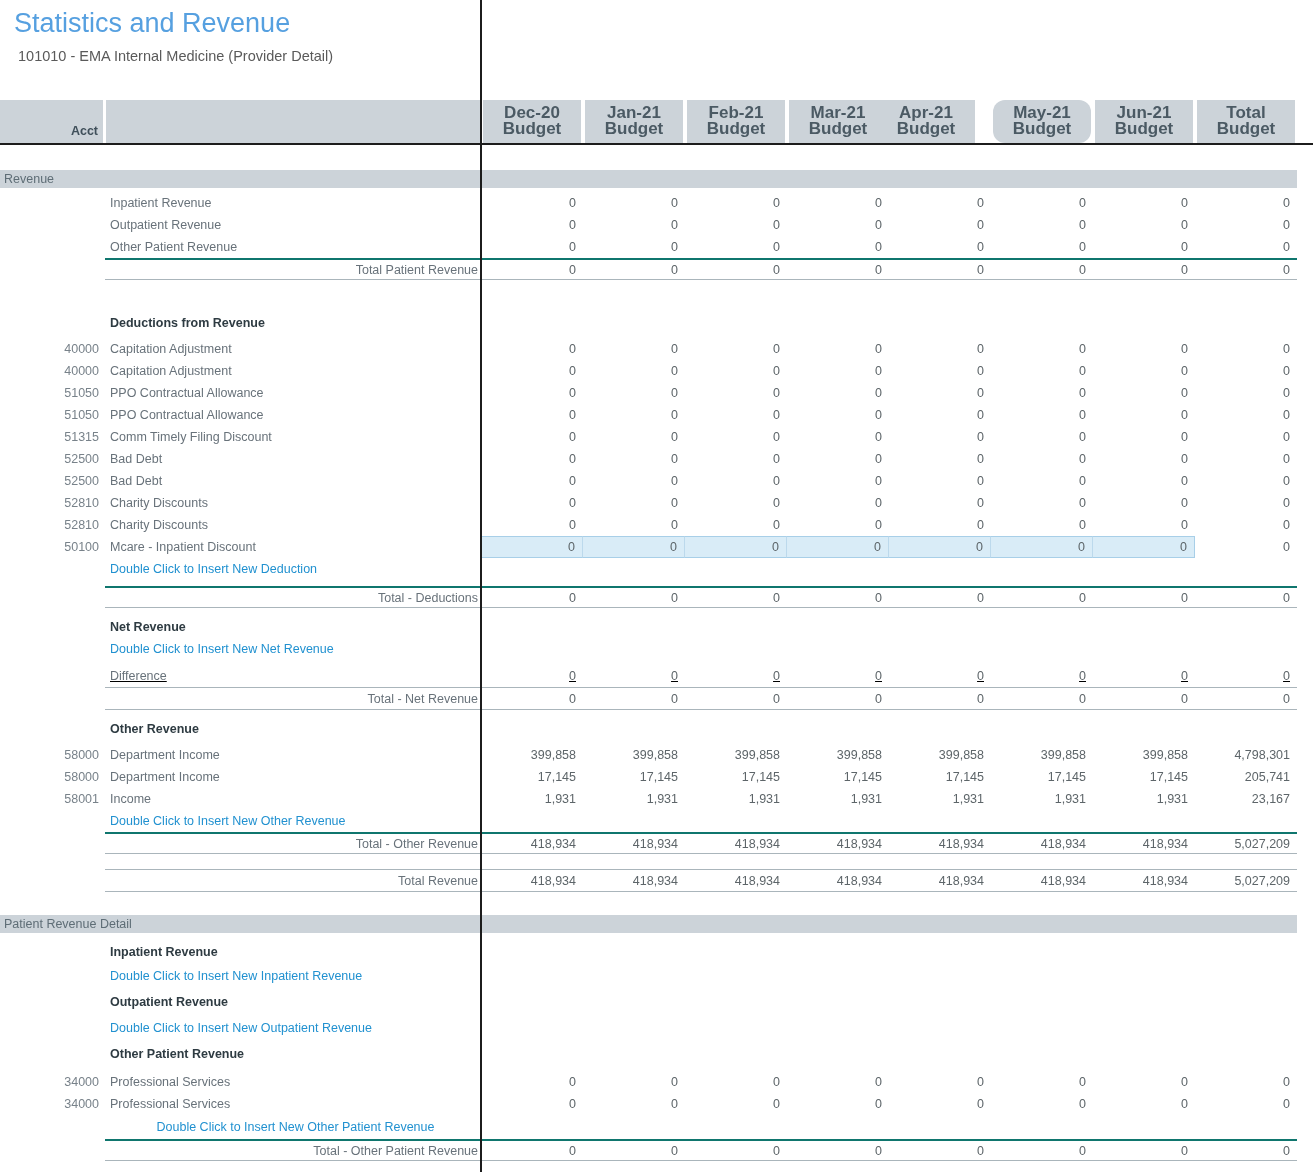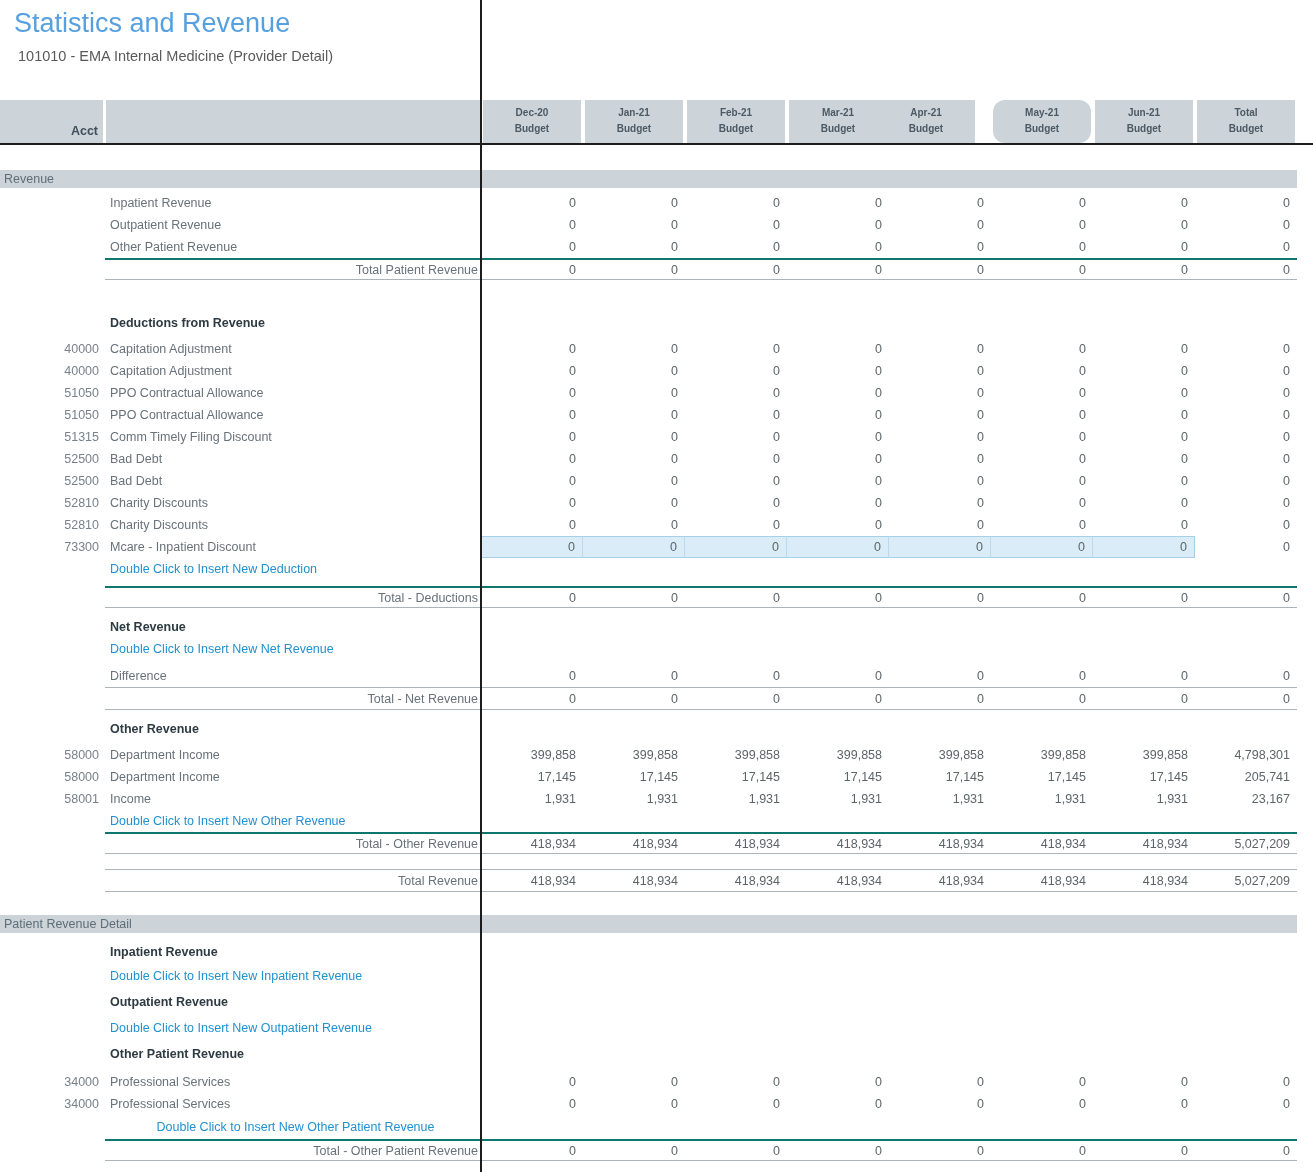--- a/index.html
+++ b/index.html
@@ -11,21 +11,21 @@
   .vline{position:absolute;left:480px;top:0;width:2px;height:1172px;background:#1c1c1c;z-index:30;}
   .page-title{position:absolute;left:14px;top:8px;font-size:27px;color:var(--title-blue,#56a0e0);font-weight:400;}
   .page-subtitle{position:absolute;left:18px;top:48px;font-size:14.5px;color:#5a5a5a;}
 
   
   .thead{position:absolute;left:0;top:100px;height:43px;width:1313px;}
   .th-cell{position:absolute;top:0;height:43px;background:var(--band-gray,#ccd3d9);box-sizing:border-box;}
   .th-acct{left:0;width:103px;display:flex;align-items:flex-end;justify-content:flex-end;
            padding:0 5px 5px 0;font-weight:bold;font-size:12.5px;color:#3f4f5a;}
   .th-desc{left:106px;width:374px;}
-  .th-col{width:98px;text-align:center;font-weight:bold;font-size:10px;color:#4b5a64;
+  .th-col{width:98px;text-align:center;font-weight:bold;font-size:17px;color:#4b5a64;
           padding-top:5px;line-height:16px;}
   .hdr-line{position:absolute;left:0;top:143px;width:1313px;height:2px;background:#1c1c1c;z-index:20;}
 
   
   .rows{position:absolute;left:0;top:146px;width:1313px;}
   .row{display:flex;align-items:center;height:22px;font-size:12.5px;}
   .acct-cell{width:105px;box-sizing:border-box;text-align:right;padding-right:6px;color:#78828a;}
   .body{display:flex;flex:1;align-items:center;height:100%;margin-right:16px;box-sizing:border-box;}
   .desc-cell{width:376px;box-sizing:border-box;padding-left:5px;color:#68727a;
              white-space:nowrap;overflow:hidden;}
@@ -283,21 +283,21 @@
         <div class="val-cell">0</div>
         <div class="val-cell">0</div>
         <div class="val-cell">0</div>
         <div class="val-cell">0</div>
         <div class="val-cell">0</div>
         <div class="val-cell">0</div>
         <div class="val-cell">0</div>
       </div>
     </div>
     <div class="row account">
-      <div class="acct-cell">73300</div>
+      <div class="acct-cell">50100</div>
       <div class="body">
         <div class="desc-cell">Mcare - Inpatient Discount</div>
         <div class="val-cell hl hl-first">0</div>
         <div class="val-cell hl">0</div>
         <div class="val-cell hl">0</div>
         <div class="val-cell hl">0</div>
         <div class="val-cell hl">0</div>
         <div class="val-cell hl">0</div>
         <div class="val-cell hl hl-last">0</div>
         <div class="val-cell">0</div>
@@ -331,21 +331,21 @@
         <div class="desc-cell">Net Revenue</div>
       </div>
     </div>
     <div class="row link">
       <div class="acct-cell"></div>
       <div class="body">
         <div class="desc-cell">Double Click to Insert New Net Revenue</div>
       </div>
     </div>
     <div style="height: 4px;"></div>
-    <div class="row account underline" style="height: 24px;">
+    <div class="row account underline" style="height: 24px; text-decoration: underline;">
       <div class="acct-cell"></div>
       <div class="body">
         <div class="desc-cell">Difference</div>
         <div class="val-cell">0</div>
         <div class="val-cell">0</div>
         <div class="val-cell">0</div>
         <div class="val-cell">0</div>
         <div class="val-cell">0</div>
         <div class="val-cell">0</div>
         <div class="val-cell">0</div>

